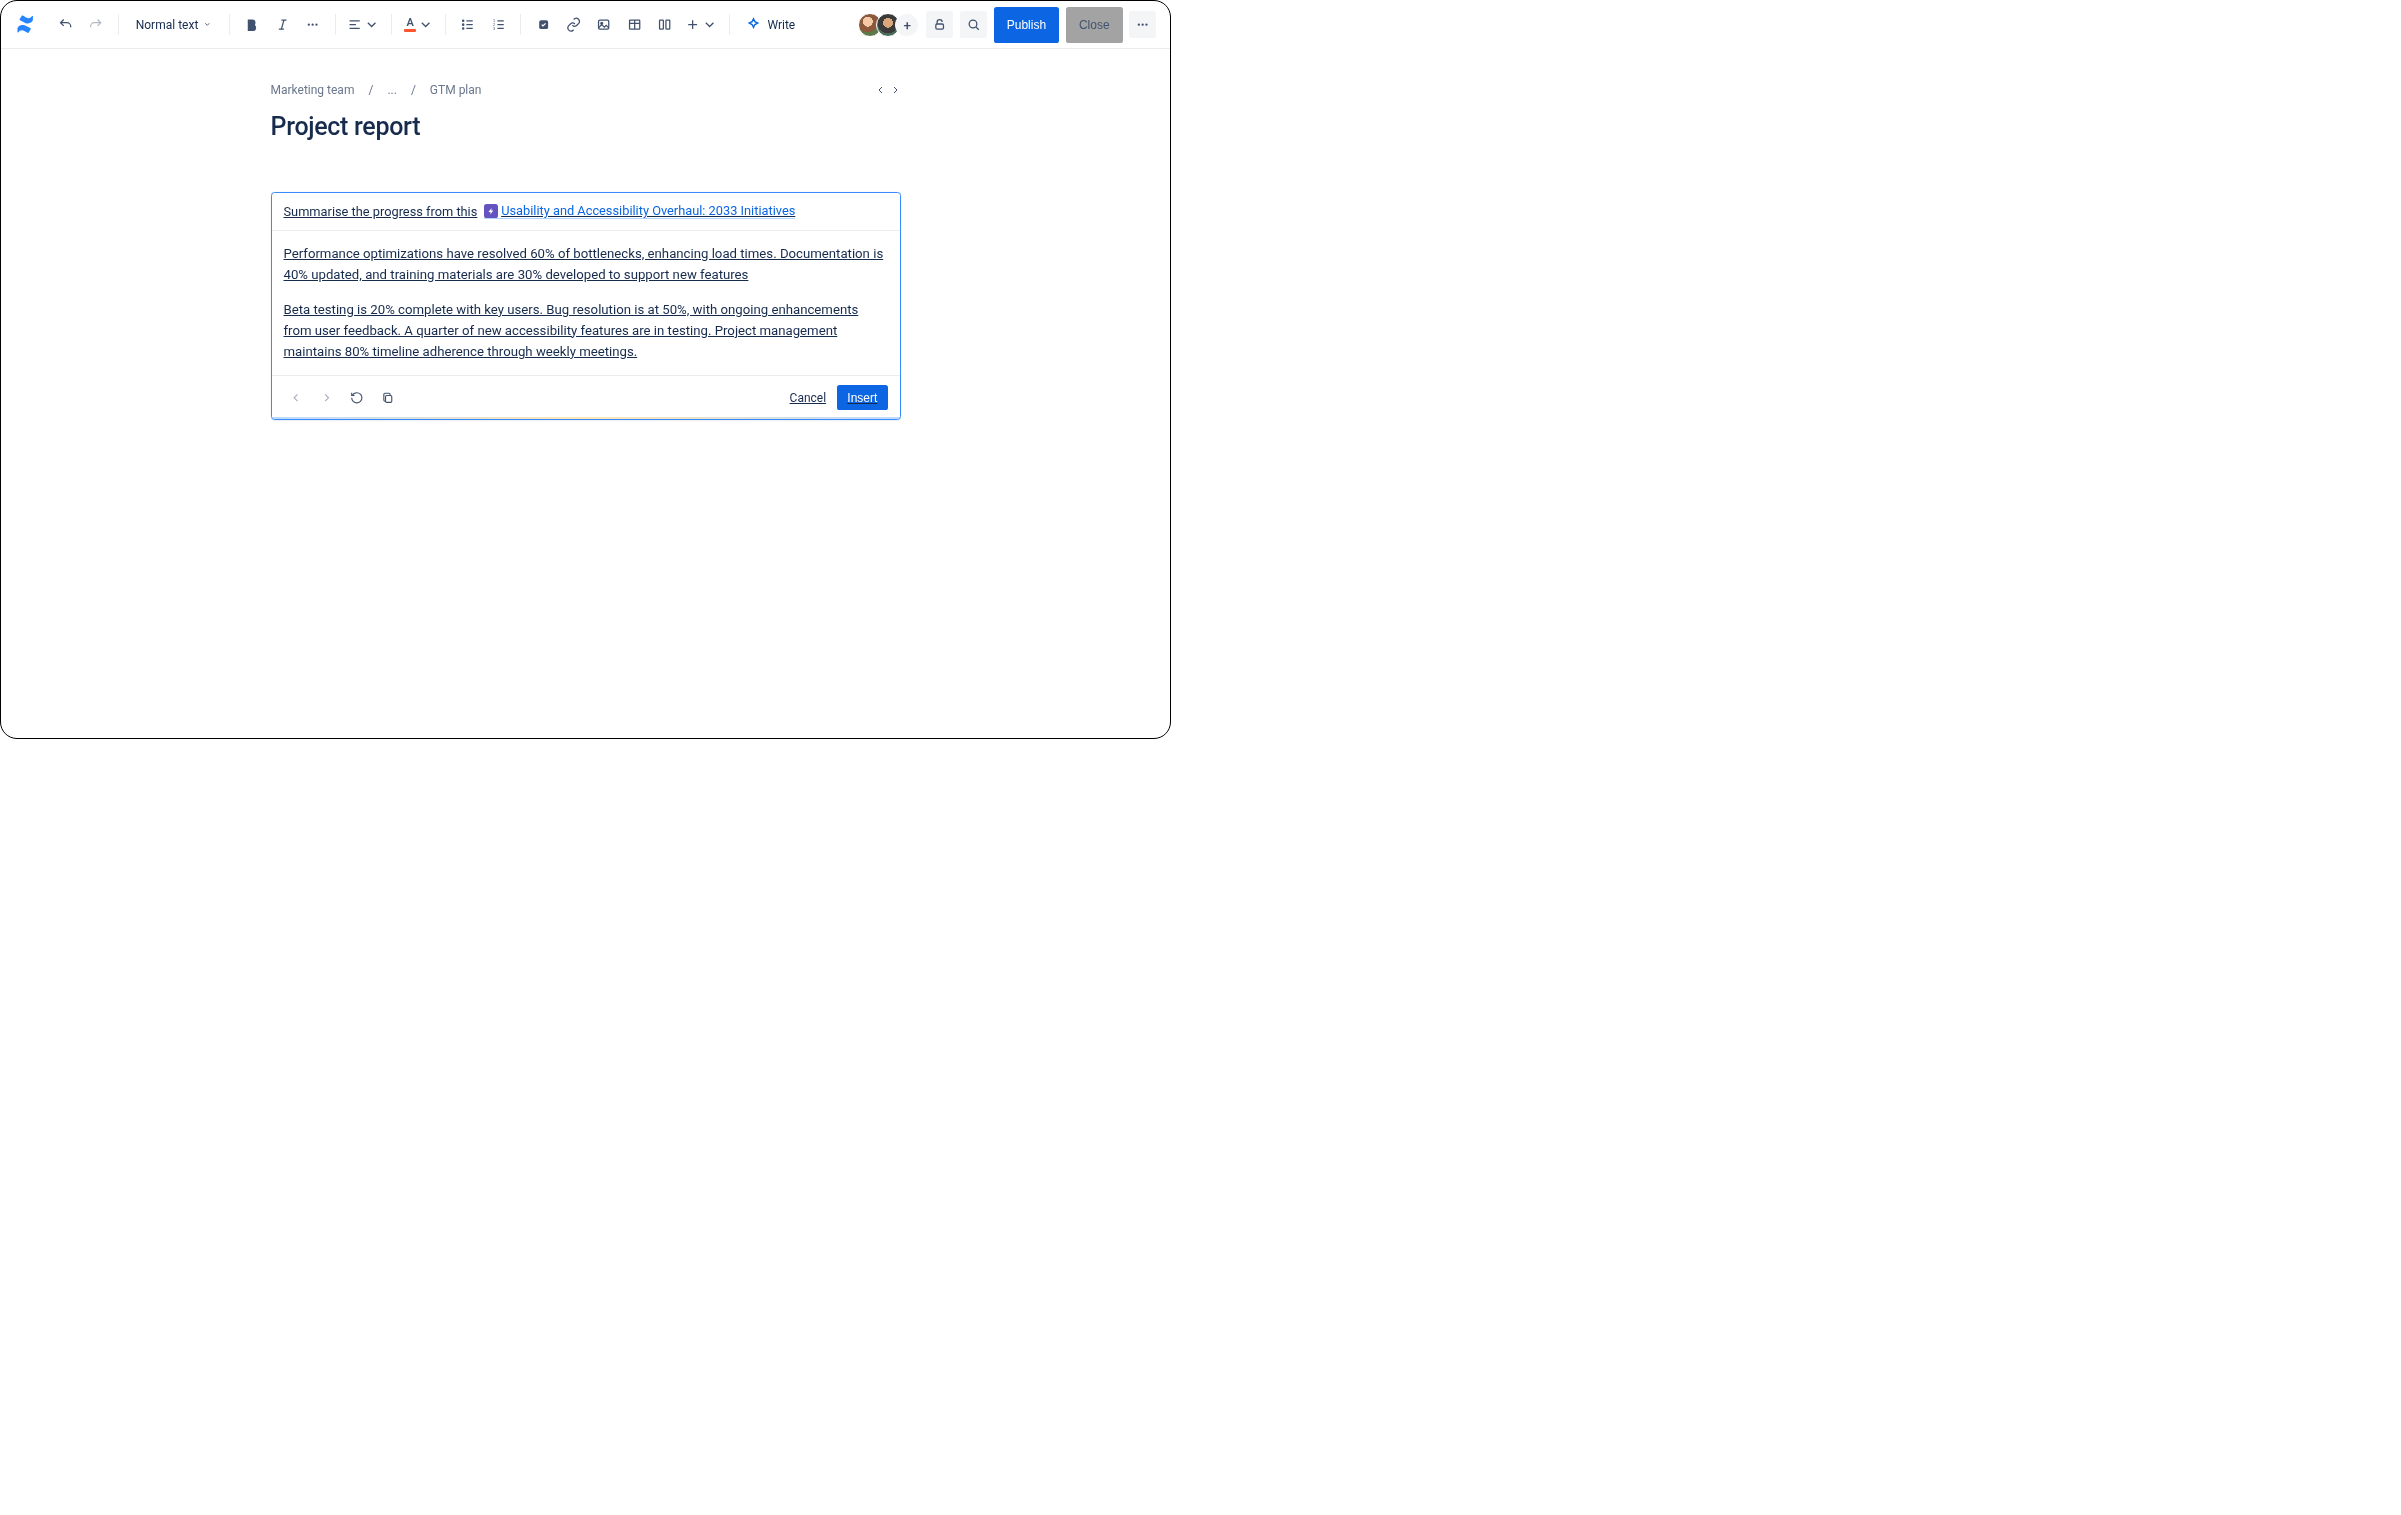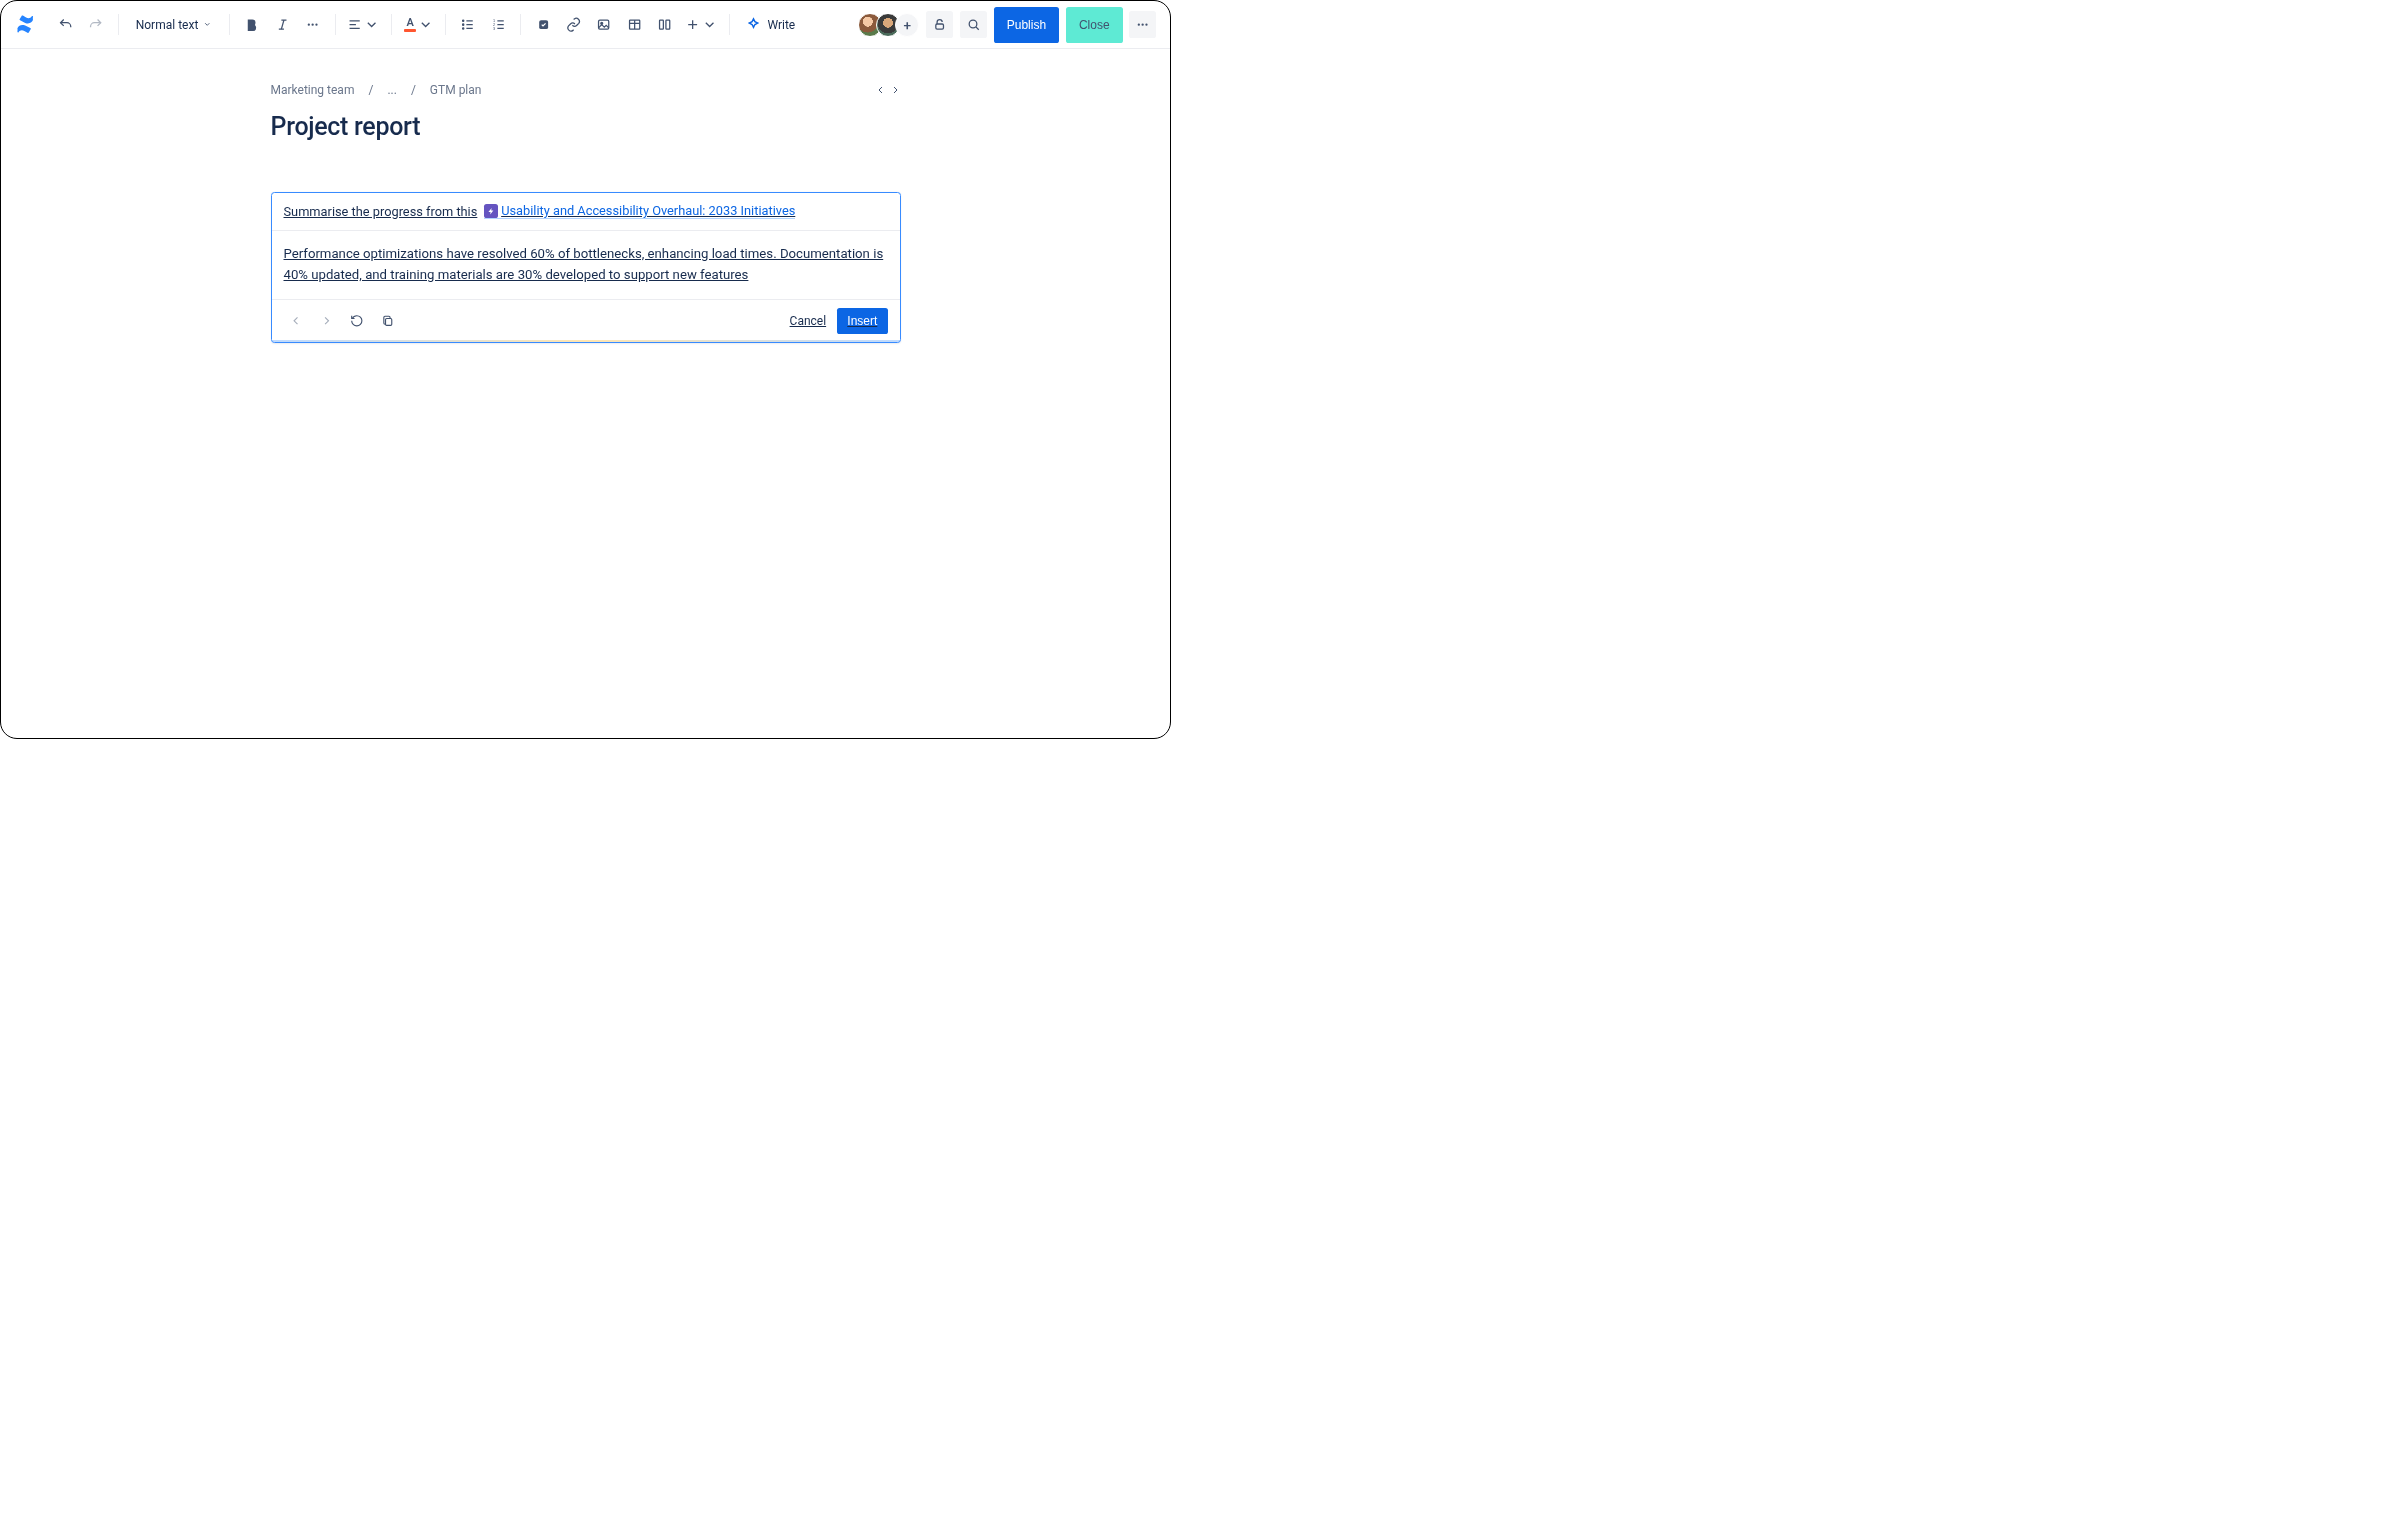--- a/index.html
+++ b/index.html
@@ -46,21 +46,21 @@
 .avatars { display: flex; align-items: center; }
 .avatar { width: 24px; height: 24px; border-radius: 50%; border: 1.7px solid #fff; margin-left: -5.1px; background-size: cover; }
 .avatar:first-child { margin-left: 0; }
 .avatar.plus { background: #f4f5f7; color: #42526E; display: flex; align-items: center; justify-content: center; font-size: 13.6px; font-weight: 500; }
 .btn {
   height: 36px; padding: 0 13px; border-radius: 2.6px; font-size: 12px;
   display: flex; align-items: center; justify-content: center;
   border: none; cursor: pointer; font-weight: 500;
 }
 .btn-primary { background: #0C66E4; color: #fff; }
-.btn-subtle { background: #5eead4; color: #42526E; }
+.btn-subtle { background: #a3a3a3; color: #42526E; }
 .write-btn { display: flex; align-items: center; gap: 5px; color: #172B4D; font-size: 12px; padding: 0 6.8px; height: 27px; cursor: pointer; border-radius: 2.6px; }
 .write-btn svg { width: 17px; height: 17px; }
 .content { padding: 34px 0 0 0; display: flex; flex-direction: column; align-items: center; }
 .page { width: 630px; }
 .breadcrumb-row { display: flex; align-items: center; justify-content: space-between; margin-bottom: 15.3px; }
 .breadcrumb { display: flex; align-items: center; gap: 14px; font-size: 12px; color: #6B778C; }
 .breadcrumb span { cursor: pointer; }
 .expand-icons { display: flex; gap: 1.7px; color: #42526E; }
 .expand-icons svg { width: 12px; height: 12px; }
 .page-title { font-size: 25px; font-weight: 500; color: #172B4D; letter-spacing: -0.3px; margin-bottom: 51px; }
@@ -332,20 +332,21 @@
           <span class="ai-link-icon">
               <svg viewBox="0 0 24 24">
                 <path d="M13 3L4 14h6l-1 7 9-11h-6z"></path>
               </svg>
             </span>
           <span>Usability and Accessibility Overhaul: 2033 Initiatives</span>
         </span>
       </div>
       <div class="ai-body">
         <p>Performance optimizations have resolved 60% of bottlenecks, enhancing load times. Documentation is 40% updated, and training materials are 30% developed to support new features</p>
+        <p>Beta testing is 20% complete with key users. Bug resolution is at 50%, with ongoing enhancements from user feedback. A quarter of new accessibility features are in testing. Project management maintains 80% timeline adherence through weekly meetings.</p>
       </div>
       <div class="ai-footer">
         <div class="ai-footer-left">
           <div class="nav-btn">
               <svg viewBox="0 0 24 24" fill="none" stroke="currentColor" stroke-width="2">
                 <path d="M15 6l-6 6 6 6"></path>
               </svg>
             </div>
           <div class="nav-btn">
               <svg viewBox="0 0 24 24" fill="none" stroke="currentColor" stroke-width="2">

